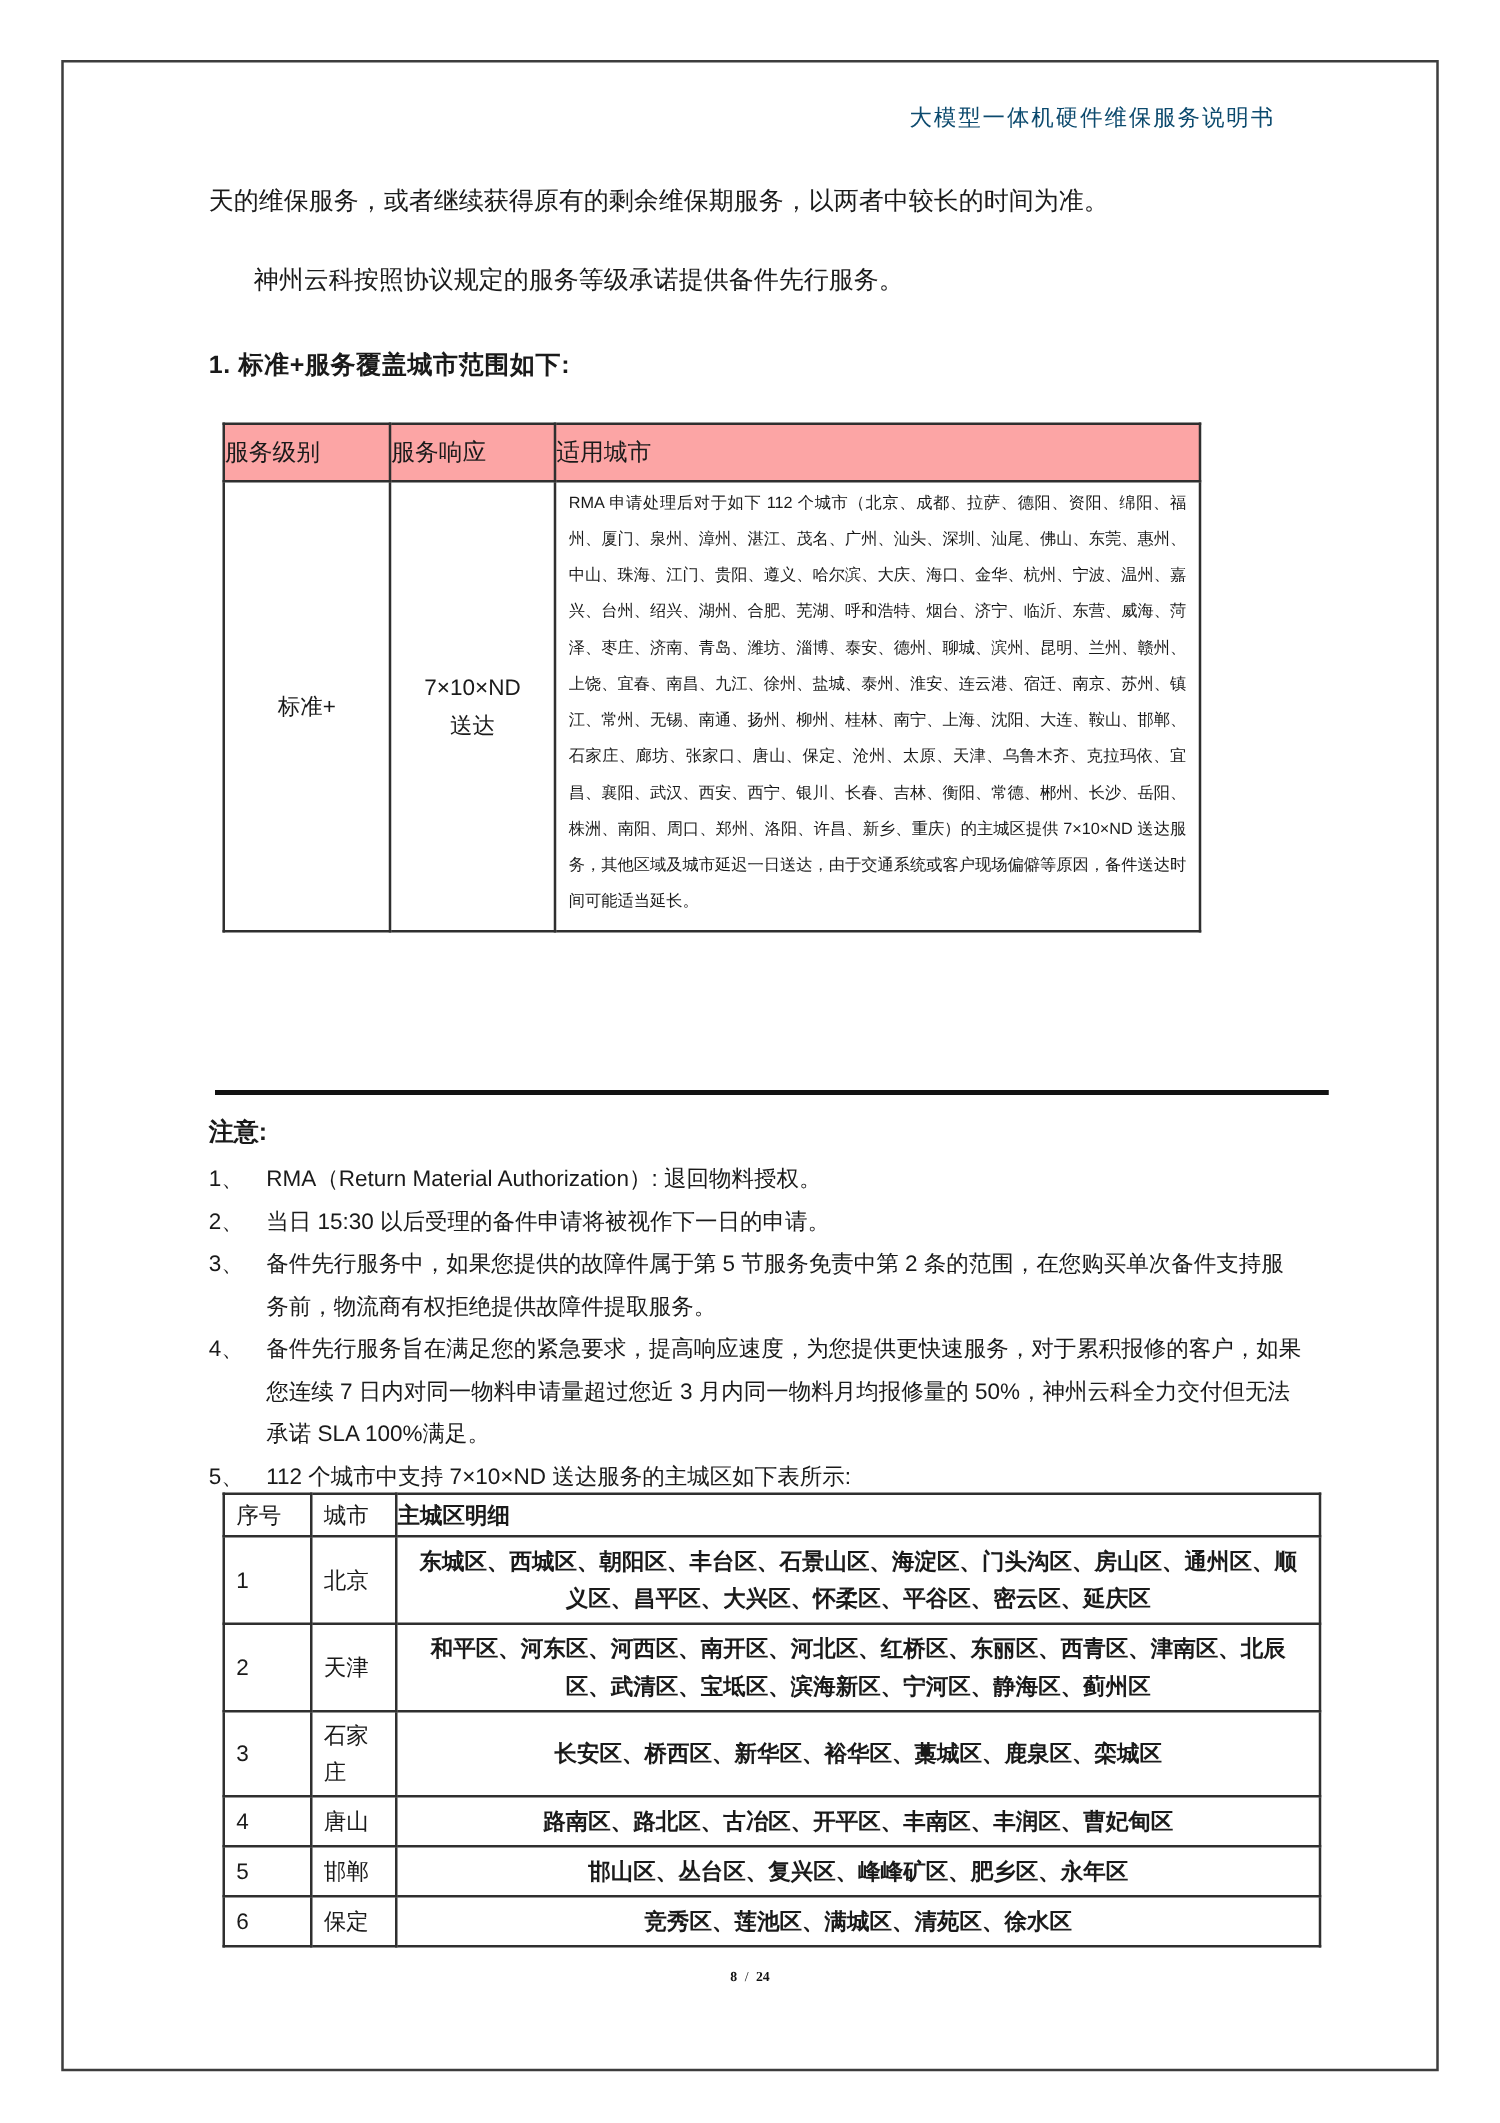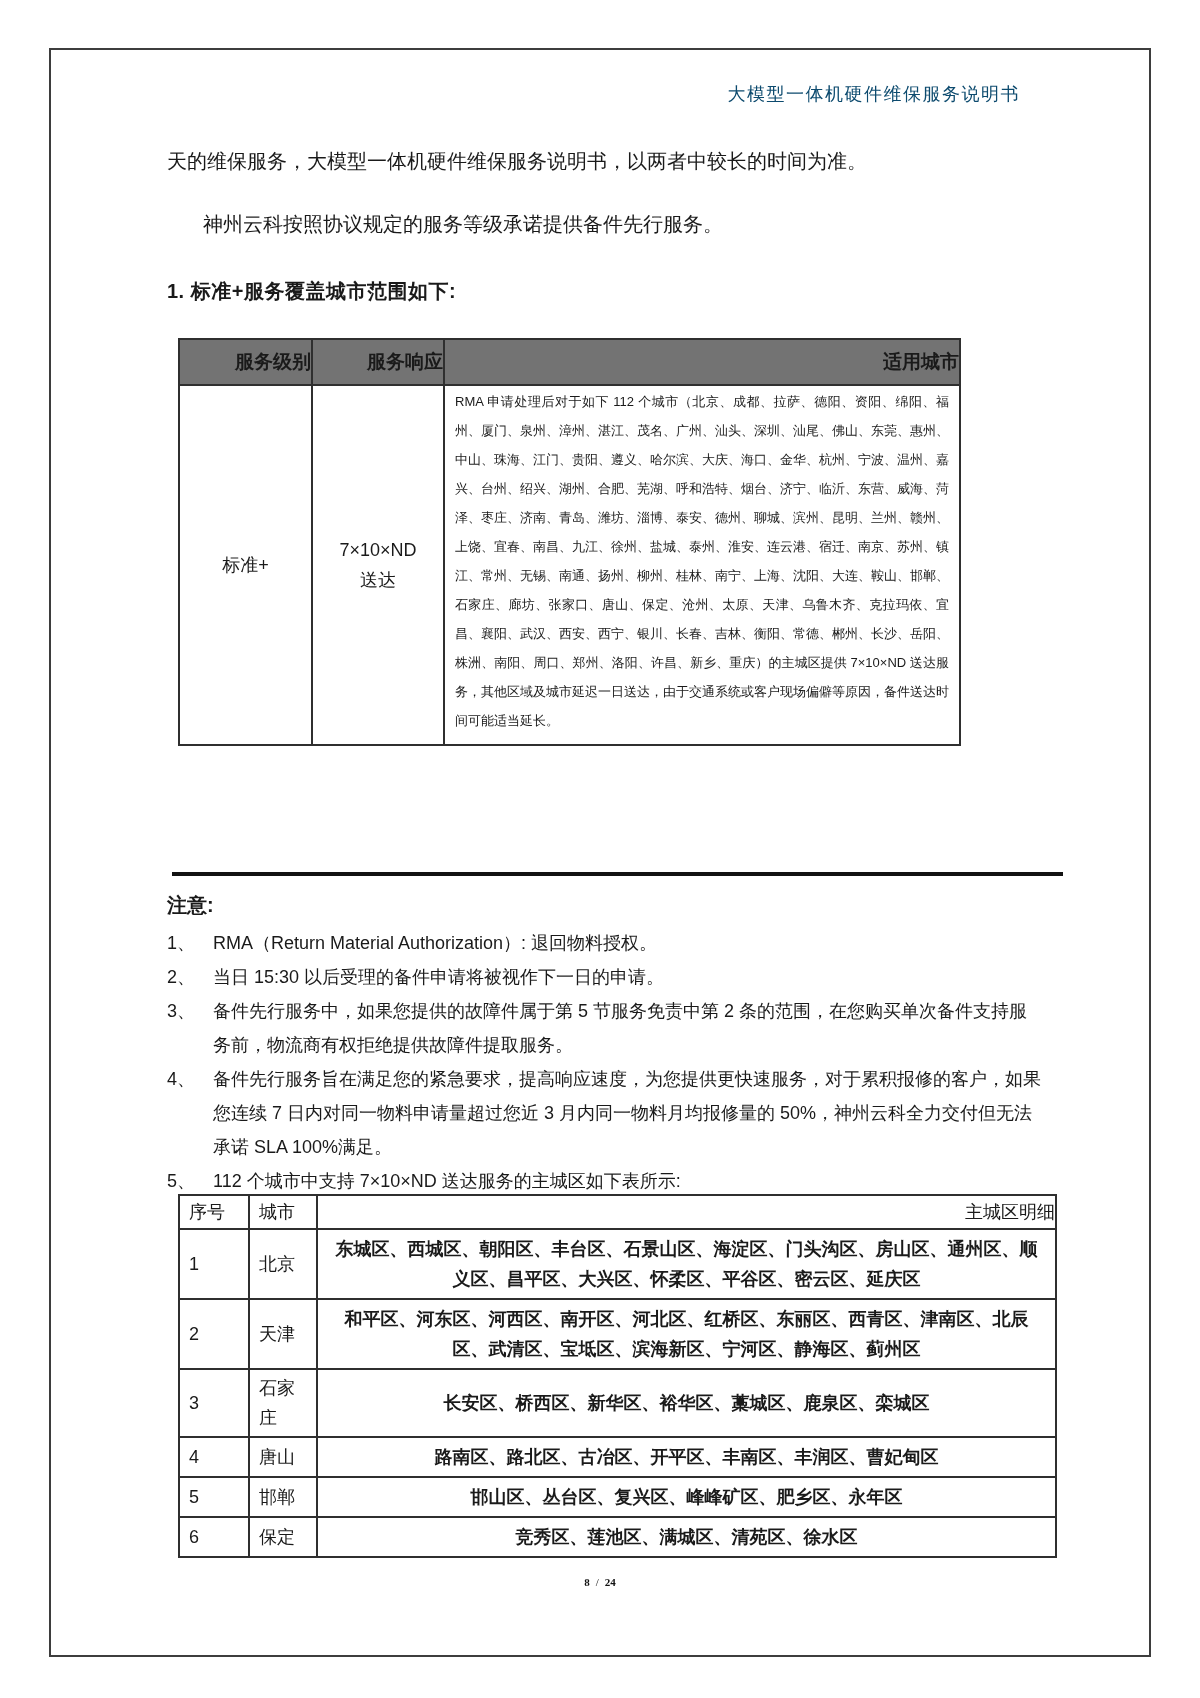--- a/index.html
+++ b/index.html
@@ -36,22 +36,22 @@
   }
   
   .service-table {
     position:absolute; top:338px; left:178px; width:781px;
     border-collapse:collapse; table-layout:fixed;
   }
   .service-table th, .service-table td {
     border:2px solid #2f2f2f;
   }
   .service-table th {
-    background:#737373;
-    height:46px; font-size:19px; font-weight:bold; text-align:right;
+    background:#fca5a5;
+    height:46px; font-size:19px; font-weight:normal; text-align:left;
   }
   .service-table td.center-cell {
     text-align:center; vertical-align:middle; font-size:18px; line-height:30px;
   }
   .service-table td.cities-cell {
     font-size:13px; line-height:29px;
     text-align:justify; text-justify:inter-character;
     padding:1px 10px 9px 10px; vertical-align:top;
   }
   
@@ -84,21 +84,21 @@
   .district-table th, .district-table td {
     border:2px solid #2f2f2f;
     font-weight:normal;
     line-height:30px;
     vertical-align:middle;
   }
   .district-table th { height:34px; }
   .district-table .col-no    { width:70px; }
   .district-table .col-city  { width:68px; }
   .district-table th.h-no, .district-table th.h-city { text-align:left; padding-left:9px; }
-  .district-table th.h-detail { text-align:right; }
+  .district-table th.h-detail { text-align:left;font-weight:bold; }
   .district-table td.c-no   { padding:3px 6px 3px 9px; }
   .district-table td.c-city { padding:3px 6px 3px 9px; word-break:break-all;margin-top:35px; }
   .district-table td.c-detail { padding:4px 10px; text-align:center;font-weight:bold; }
   
   .page-footer {
     position:absolute; top:1576px; left:0; width:1200px;
     text-align:center;
     font-family:"Liberation Serif","DejaVu Serif",serif;
     font-size:11px; font-weight:bold; color:#111;
   }
@@ -106,21 +106,21 @@
 </style>
 </head>
 <body>
 
 <div class="page-border"></div>
 
 <div class="doc-header">
   <span>大模型一体机硬件维保服务说明书</span>
 </div>
 
-<div class="para-1">天的维保服务，大模型一体机硬件维保服务说明书，以两者中较长的时间为准。</div>
+<div class="para-1">天的维保服务，或者继续获得原有的剩余维保期服务，以两者中较长的时间为准。</div>
 <div class="para-2">神州云科按照协议规定的服务等级承诺提供备件先行服务。</div>
 
 <div class="section-heading">1. 标准+服务覆盖城市范围如下:</div>
 
 <table class="service-table">
   <colgroup>
     <col style="width:133px">
       <col style="width:132px">
       <col style="width:516px">
   </colgroup>

